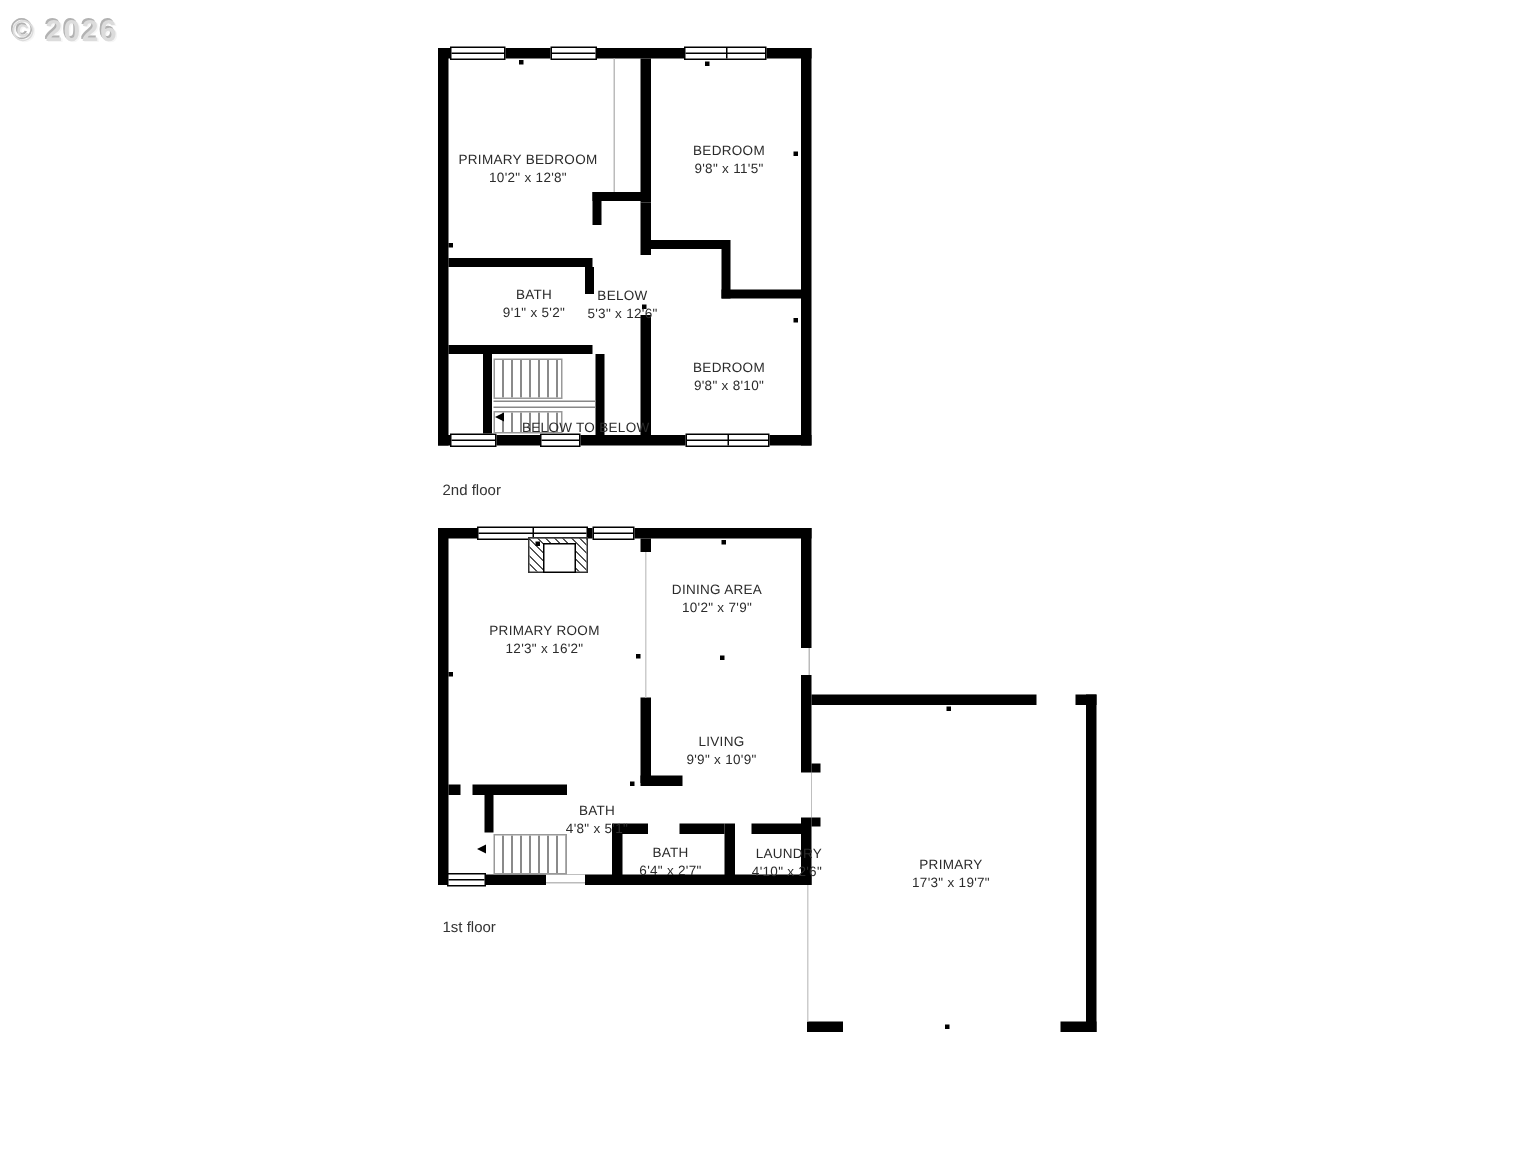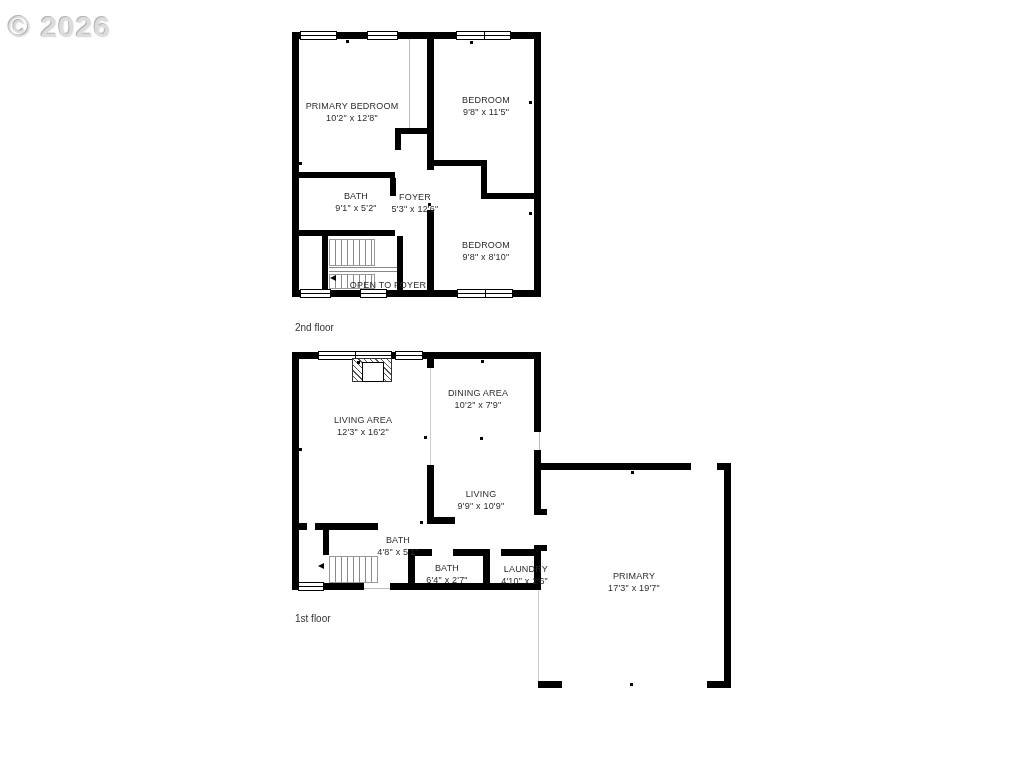--- a/index.html
+++ b/index.html
@@ -33,21 +33,21 @@
   .tick{position:absolute;width:3px;height:3px;background:#000;}
   .room-label{
     position:absolute;text-align:center;color:#2b2b2b;font-size:9px;
     line-height:12px;letter-spacing:0.2px;z-index:20;
   }
   .room-name,.room-dims{display:block;white-space:nowrap;}
   .floor-label{
     position:absolute;color:#333;font-size:10px;z-index:20;
   }
   .watermark{
-    position:absolute;left:8px;top:10px;font-size:30px;font-weight:bold;
+    position:absolute;left:8px;top:10px;font-size:20px;font-weight:bold;
     color:#dcdcdc;letter-spacing:1px;
     text-shadow:-1px -1px 0 #b2b2b2, 1px 1px 0 #f6f6f6;z-index:30;
   }
   .arrow-left{
     position:absolute;width:0;height:0;
     border-top:3px solid transparent;border-bottom:3px solid transparent;
     border-right:6px solid #000;
   }
 </style>
 </head>
@@ -104,29 +104,29 @@
   </div>
   <div class="room-label" style="left:436px;top:94px;width:100px;">
     <span class="room-name">BEDROOM</span>
     <span class="room-dims">9'8" x 11'5"</span>
   </div>
   <div class="room-label" style="left:306px;top:190px;width:100px;">
     <span class="room-name">BATH</span>
     <span class="room-dims">9'1" x 5'2"</span>
   </div>
   <div class="room-label" style="left:387px;top:191px;width:56px;">
-    <span class="room-name">FOYER</span>
+    <span class="room-name">BELOW</span>
     <span class="room-dims">5'3" x 12'6"</span>
   </div>
   <div class="room-label" style="left:436px;top:239px;width:100px;">
     <span class="room-name">BEDROOM</span>
     <span class="room-dims">9'8" x 8'10"</span>
   </div>
   <div class="room-label" style="left:348px;top:279px;width:80px;">
-    <span class="room-name">OPEN TO FOYER</span>
+    <span class="room-name">BELOW TO BELOW</span>
   </div>
 
   <div class="floor-label" style="left:295px;top:322px;">2nd floor</div>
 </div>
 
 <div class="abs" style="left:0;top:0;width:1024px;height:768px;">
 
   <div class="wall" style="left:292px;top:352px;width:249px;height:7px;"></div>
   <div class="wall" style="left:292px;top:352px;width:7px;height:238px;"></div>
   <div class="wall" style="left:292px;top:583px;width:249px;height:7px;"></div>
@@ -174,21 +174,21 @@
   <div class="tick" style="left:481px;top:360px;"></div>
   <div class="tick" style="left:424px;top:436px;"></div>
   <div class="tick" style="left:480px;top:437px;"></div>
   <div class="tick" style="left:299px;top:448px;"></div>
   <div class="tick" style="left:420px;top:521px;"></div>
   <div class="tick" style="left:724px;top:575px;"></div>
   <div class="tick" style="left:631px;top:471px;"></div>
   <div class="tick" style="left:630px;top:683px;"></div>
 
   <div class="room-label" style="left:303px;top:414px;width:120px;">
-    <span class="room-name">LIVING AREA</span>
+    <span class="room-name">PRIMARY ROOM</span>
     <span class="room-dims">12'3" x 16'2"</span>
   </div>
   <div class="room-label" style="left:428px;top:387px;width:100px;">
     <span class="room-name">DINING AREA</span>
     <span class="room-dims">10'2" x 7'9"</span>
   </div>
   <div class="room-label" style="left:431px;top:488px;width:100px;">
     <span class="room-name">LIVING</span>
     <span class="room-dims">9'9" x 10'9"</span>
   </div>

